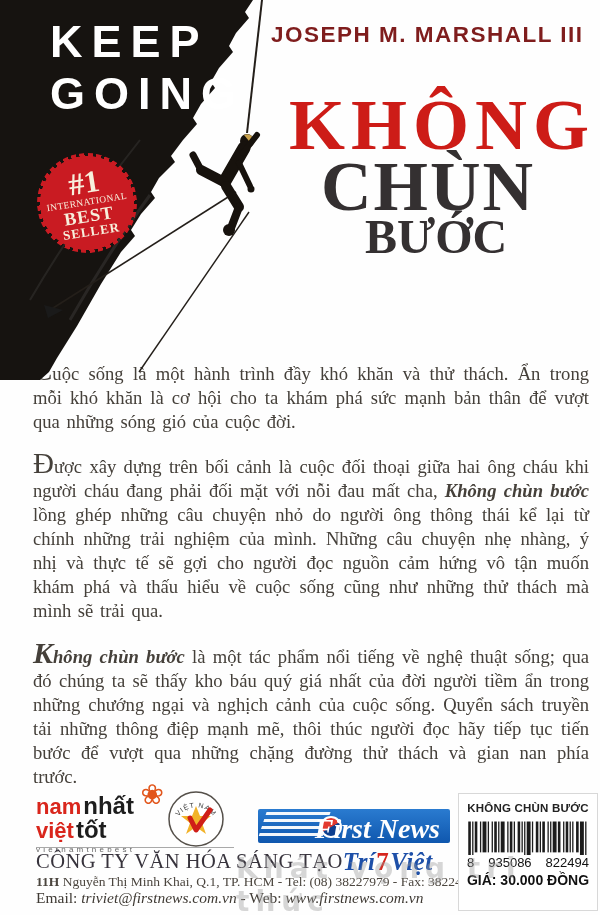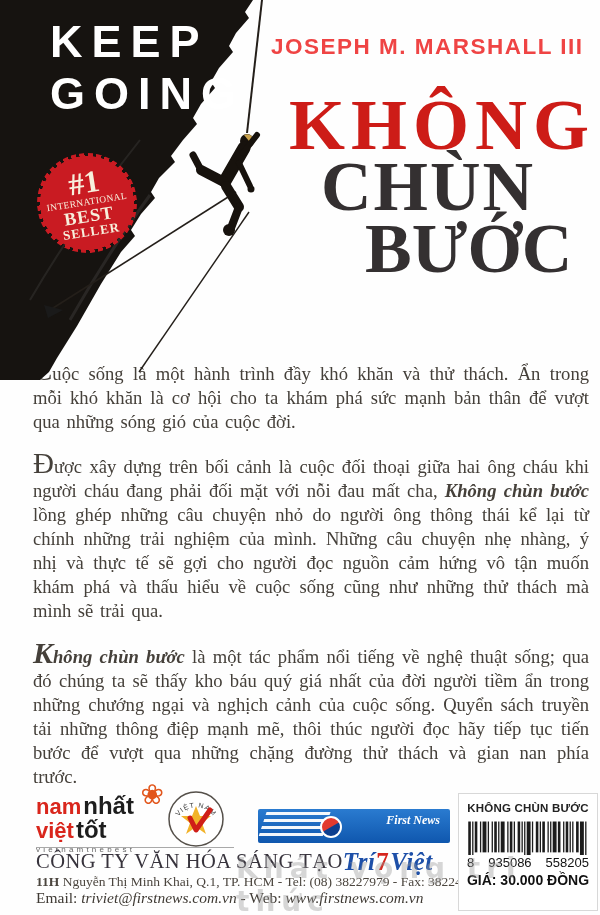--- a/index.html
+++ b/index.html
@@ -15,28 +15,28 @@
   .badge{position:absolute;left:37px;top:153px;width:100px;height:100px;z-index:4;
          border-radius:50%;transform:rotate(-9deg);
          background:radial-gradient(circle,#c91b22 0 66%,rgba(0,0,0,0) 67%),
                     repeating-conic-gradient(#c91b22 0deg 6deg,rgba(0,0,0,0) 6deg 10deg);
          display:flex;align-items:center;justify-content:center;}
   .badge-inner{text-align:center;color:#f7efdc;font-family:"Liberation Serif",serif;}
   .badge-rank{font-size:31px;font-weight:bold;line-height:28px;}
   .badge-l1{font-size:9.5px;letter-spacing:.4px;line-height:11px;}
   .badge-l2{font-size:18px;font-weight:bold;line-height:17px;letter-spacing:1px;}
   .badge-l3{font-size:13px;font-weight:bold;line-height:13px;letter-spacing:1px;}
-  .author{position:absolute;left:271px;top:34px;z-index:3;
+  .author{position:absolute;left:271px;top:22px;z-index:3;
           font-family:"Liberation Sans",sans-serif;font-weight:bold;font-size:22.5px;
-          letter-spacing:1.5px;color:#ef4444;}
+          letter-spacing:1.5px;color:#7f1d1d;}
   .title{position:absolute;z-index:3;font-family:"Liberation Serif",serif;font-weight:bold;
          white-space:nowrap;}
   .title-khong{left:289px;top:84px;font-size:72px;letter-spacing:6px;color:#cd1c17;}
   .title-chun{left:321px;top:147px;font-size:70px;letter-spacing:2px;color:#343031;}
-  .title-buoc{left:365px;top:209px;font-size:70px;letter-spacing:0px;color:#343031;}
+  .title-buoc{left:365px;top:209px;font-size:48px;letter-spacing:0px;color:#343031;}
 
   
   .synopsis{position:absolute;left:33px;top:356px;width:556px;z-index:1;}
   .synopsis p{margin:0 0 15px 0;font-size:18.6px;line-height:24px;text-align:justify;
               color:#45403a;word-spacing:2px;}
   .dropcap{font-size:29px;line-height:1;}
   .bi{font-weight:bold;font-style:italic;}
   .dropcap-bi{font-size:30px;line-height:1;font-weight:bold;font-style:italic;}
 
   
@@ -51,21 +51,21 @@
   .vnb-line{position:absolute;left:0;top:53px;width:198px;height:1px;background:#a9a9a9;}
   .stamp{position:absolute;left:166px;top:8px;}
   .fn-bar{position:absolute;left:258px;top:29px;width:192px;height:34px;border-radius:2px;
           background:linear-gradient(180deg,#2a7bd0,#0f57ae);}
   .fn-stripes{position:absolute;left:4px;top:3px;bottom:3px;width:64px;
           background:repeating-linear-gradient(180deg,rgba(255,255,255,.95) 0 3px,rgba(0,0,0,0) 3px 7px);
           transform:skewX(-18deg);}
   .fn-emblem{position:absolute;left:62px;top:7px;width:18px;height:18px;border-radius:50%;
           background:linear-gradient(150deg,#e23a2e 0 48%,#0d3f8f 52%);border:2px solid #fff;}
   .fn-text{position:absolute;right:10px;top:4px;color:#fff;font-family:"Liberation Serif",serif;
-          font-style:italic;font-weight:bold;font-size:12px;}
+          font-style:italic;font-weight:bold;font-size:28px;}
   .company{position:absolute;left:36px;top:66px;font-size:20.5px;color:#37333c;
           letter-spacing:.5px;white-space:nowrap;}
   .brand{display:inline-block;font-size:25px;font-weight:bold;font-style:italic;
           position:relative;top:2px;}
   .brand-tri,.brand-viet{color:#1d4fa8;}
   .brand-seven{color:#d6251d;font-style:normal;padding:0 1px;}
   .address{position:absolute;left:36px;top:94px;font-size:13.5px;color:#4b453e;white-space:nowrap;}
   .address b{font-weight:bold;}
   .contact{position:absolute;left:36px;top:109px;font-size:15.5px;color:#3f3a34;white-space:nowrap;}
   .contact .it{font-style:italic;}
@@ -223,21 +223,21 @@
           <rect x="124.00000000000003" y="0" width="3.2" height="38" fill="#1c1c1c"></rect>
           <rect x="128.80000000000004" y="0" width="1.6" height="38" fill="#1c1c1c"></rect>
           <rect x="132.00000000000003" y="0" width="1.6" height="38" fill="#1c1c1c"></rect>
           <rect x="136.80000000000004" y="0" width="3.2" height="38" fill="#1c1c1c"></rect>
           <rect x="141.60000000000005" y="0" width="4.800000000000001" height="46" fill="#1c1c1c"></rect>
           <rect x="148.00000000000006" y="0" width="1.6" height="46" fill="#1c1c1c"></rect>
         </svg>
       <div class="bc-num">
         <span>8</span>
         <span>935086</span>
-        <span>558205</span>
+        <span>822494</span>
       </div>
       <div class="bc-price">GIÁ: 30.000 ĐỒNG</div>
     </div>
 
     <div class="watermark">
       <div class="wm2">Khát vọng tri thức</div>
     </div>
 
   </footer>
 </div>

